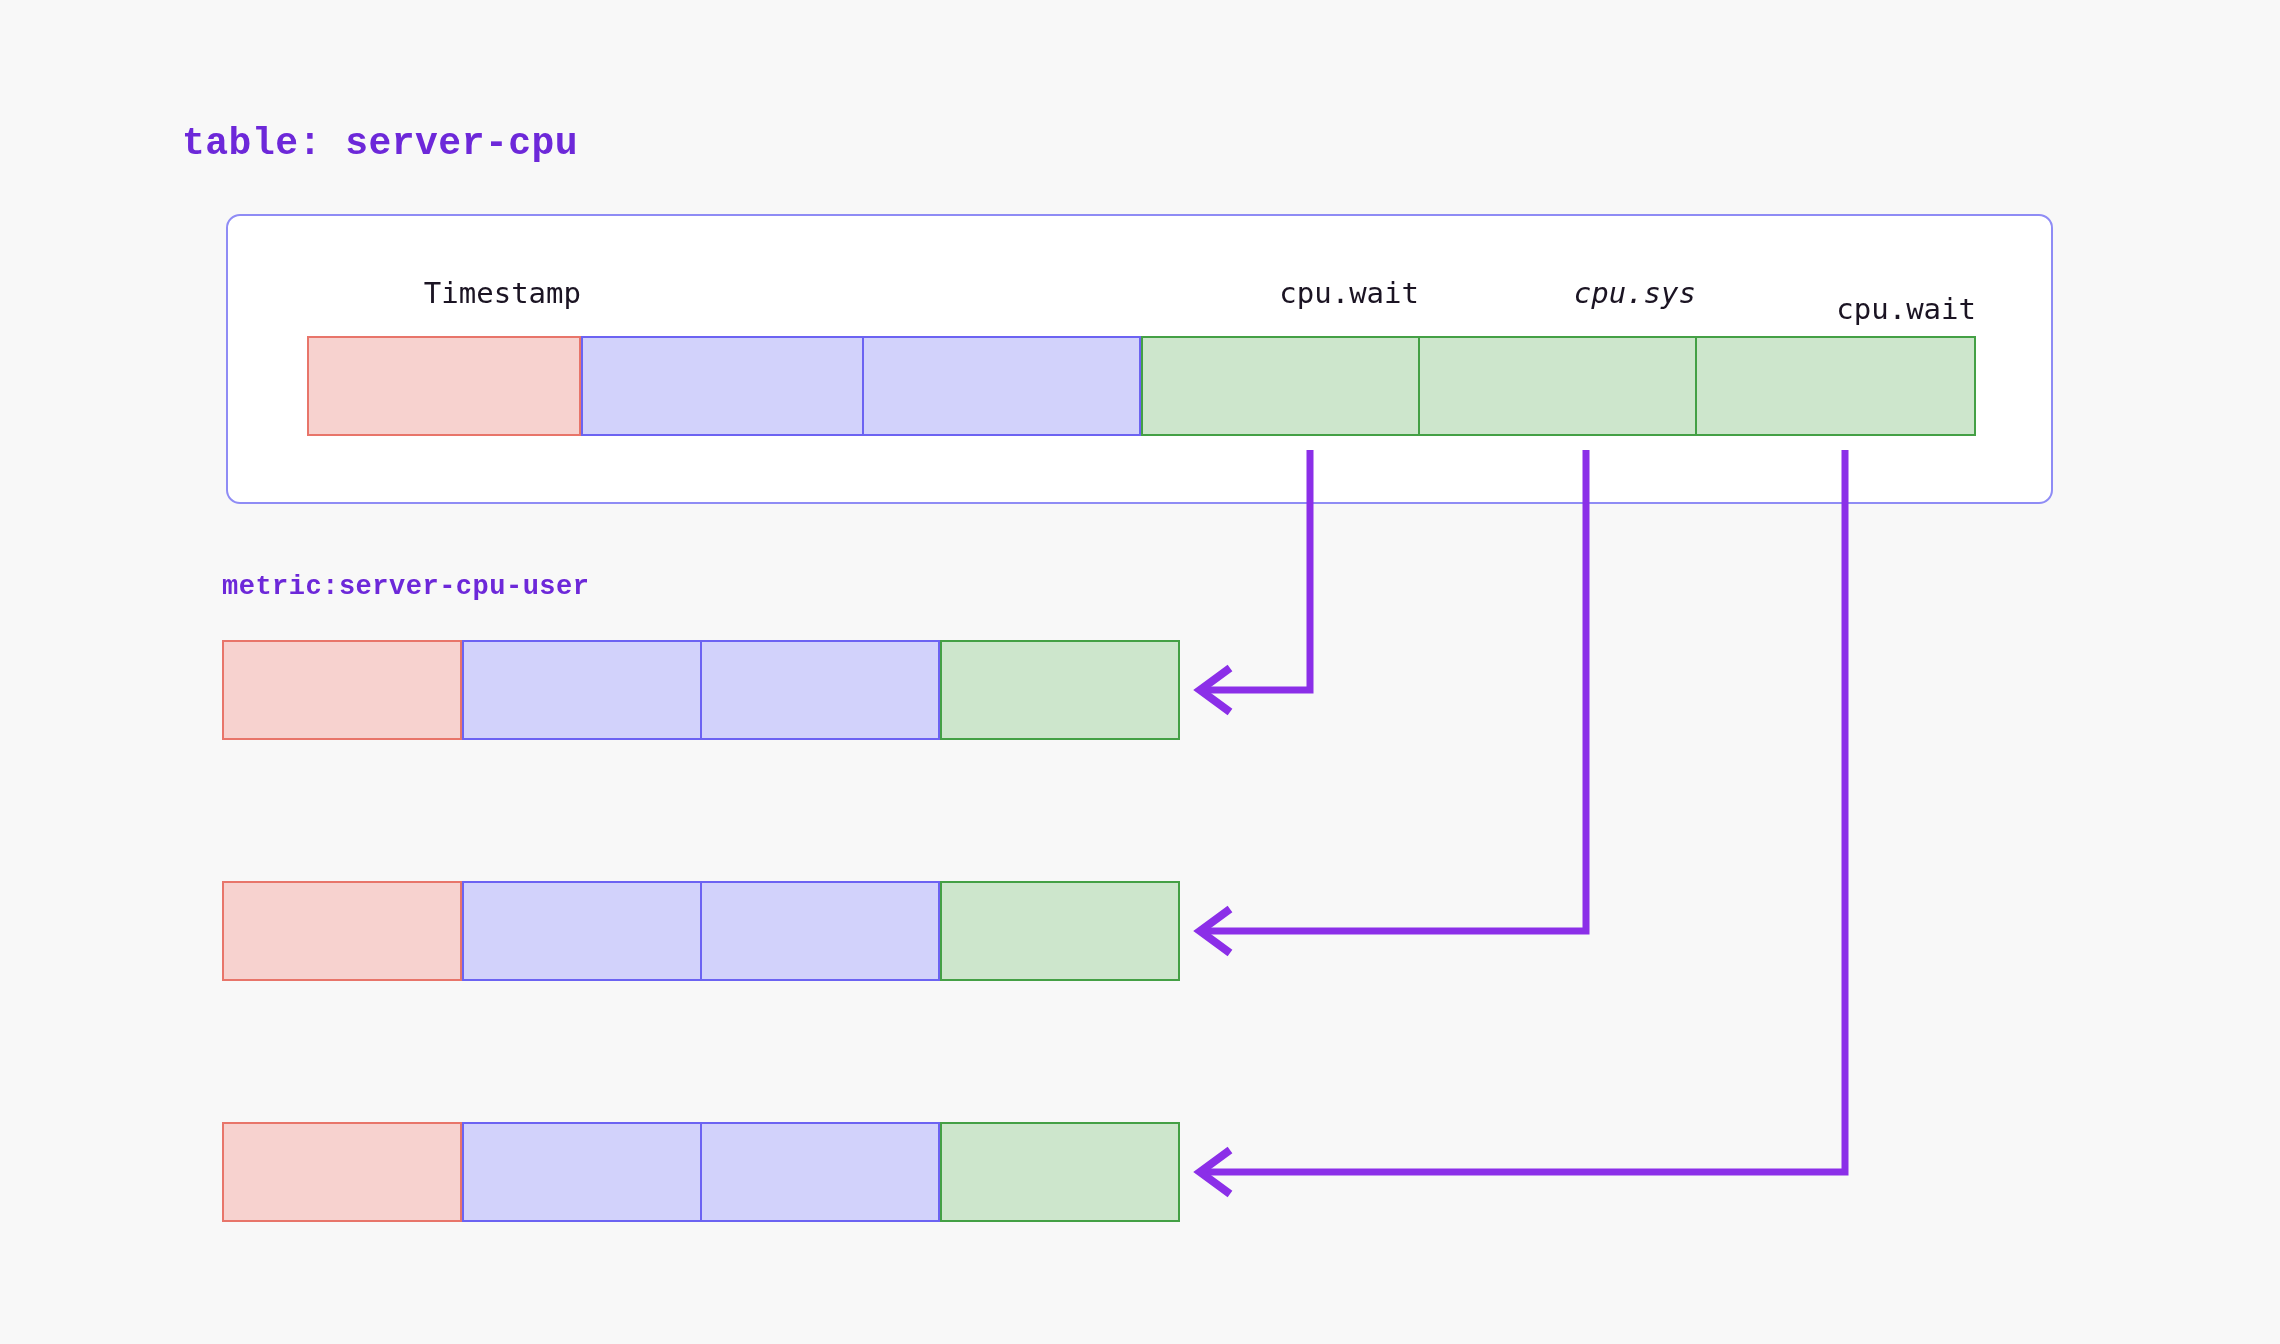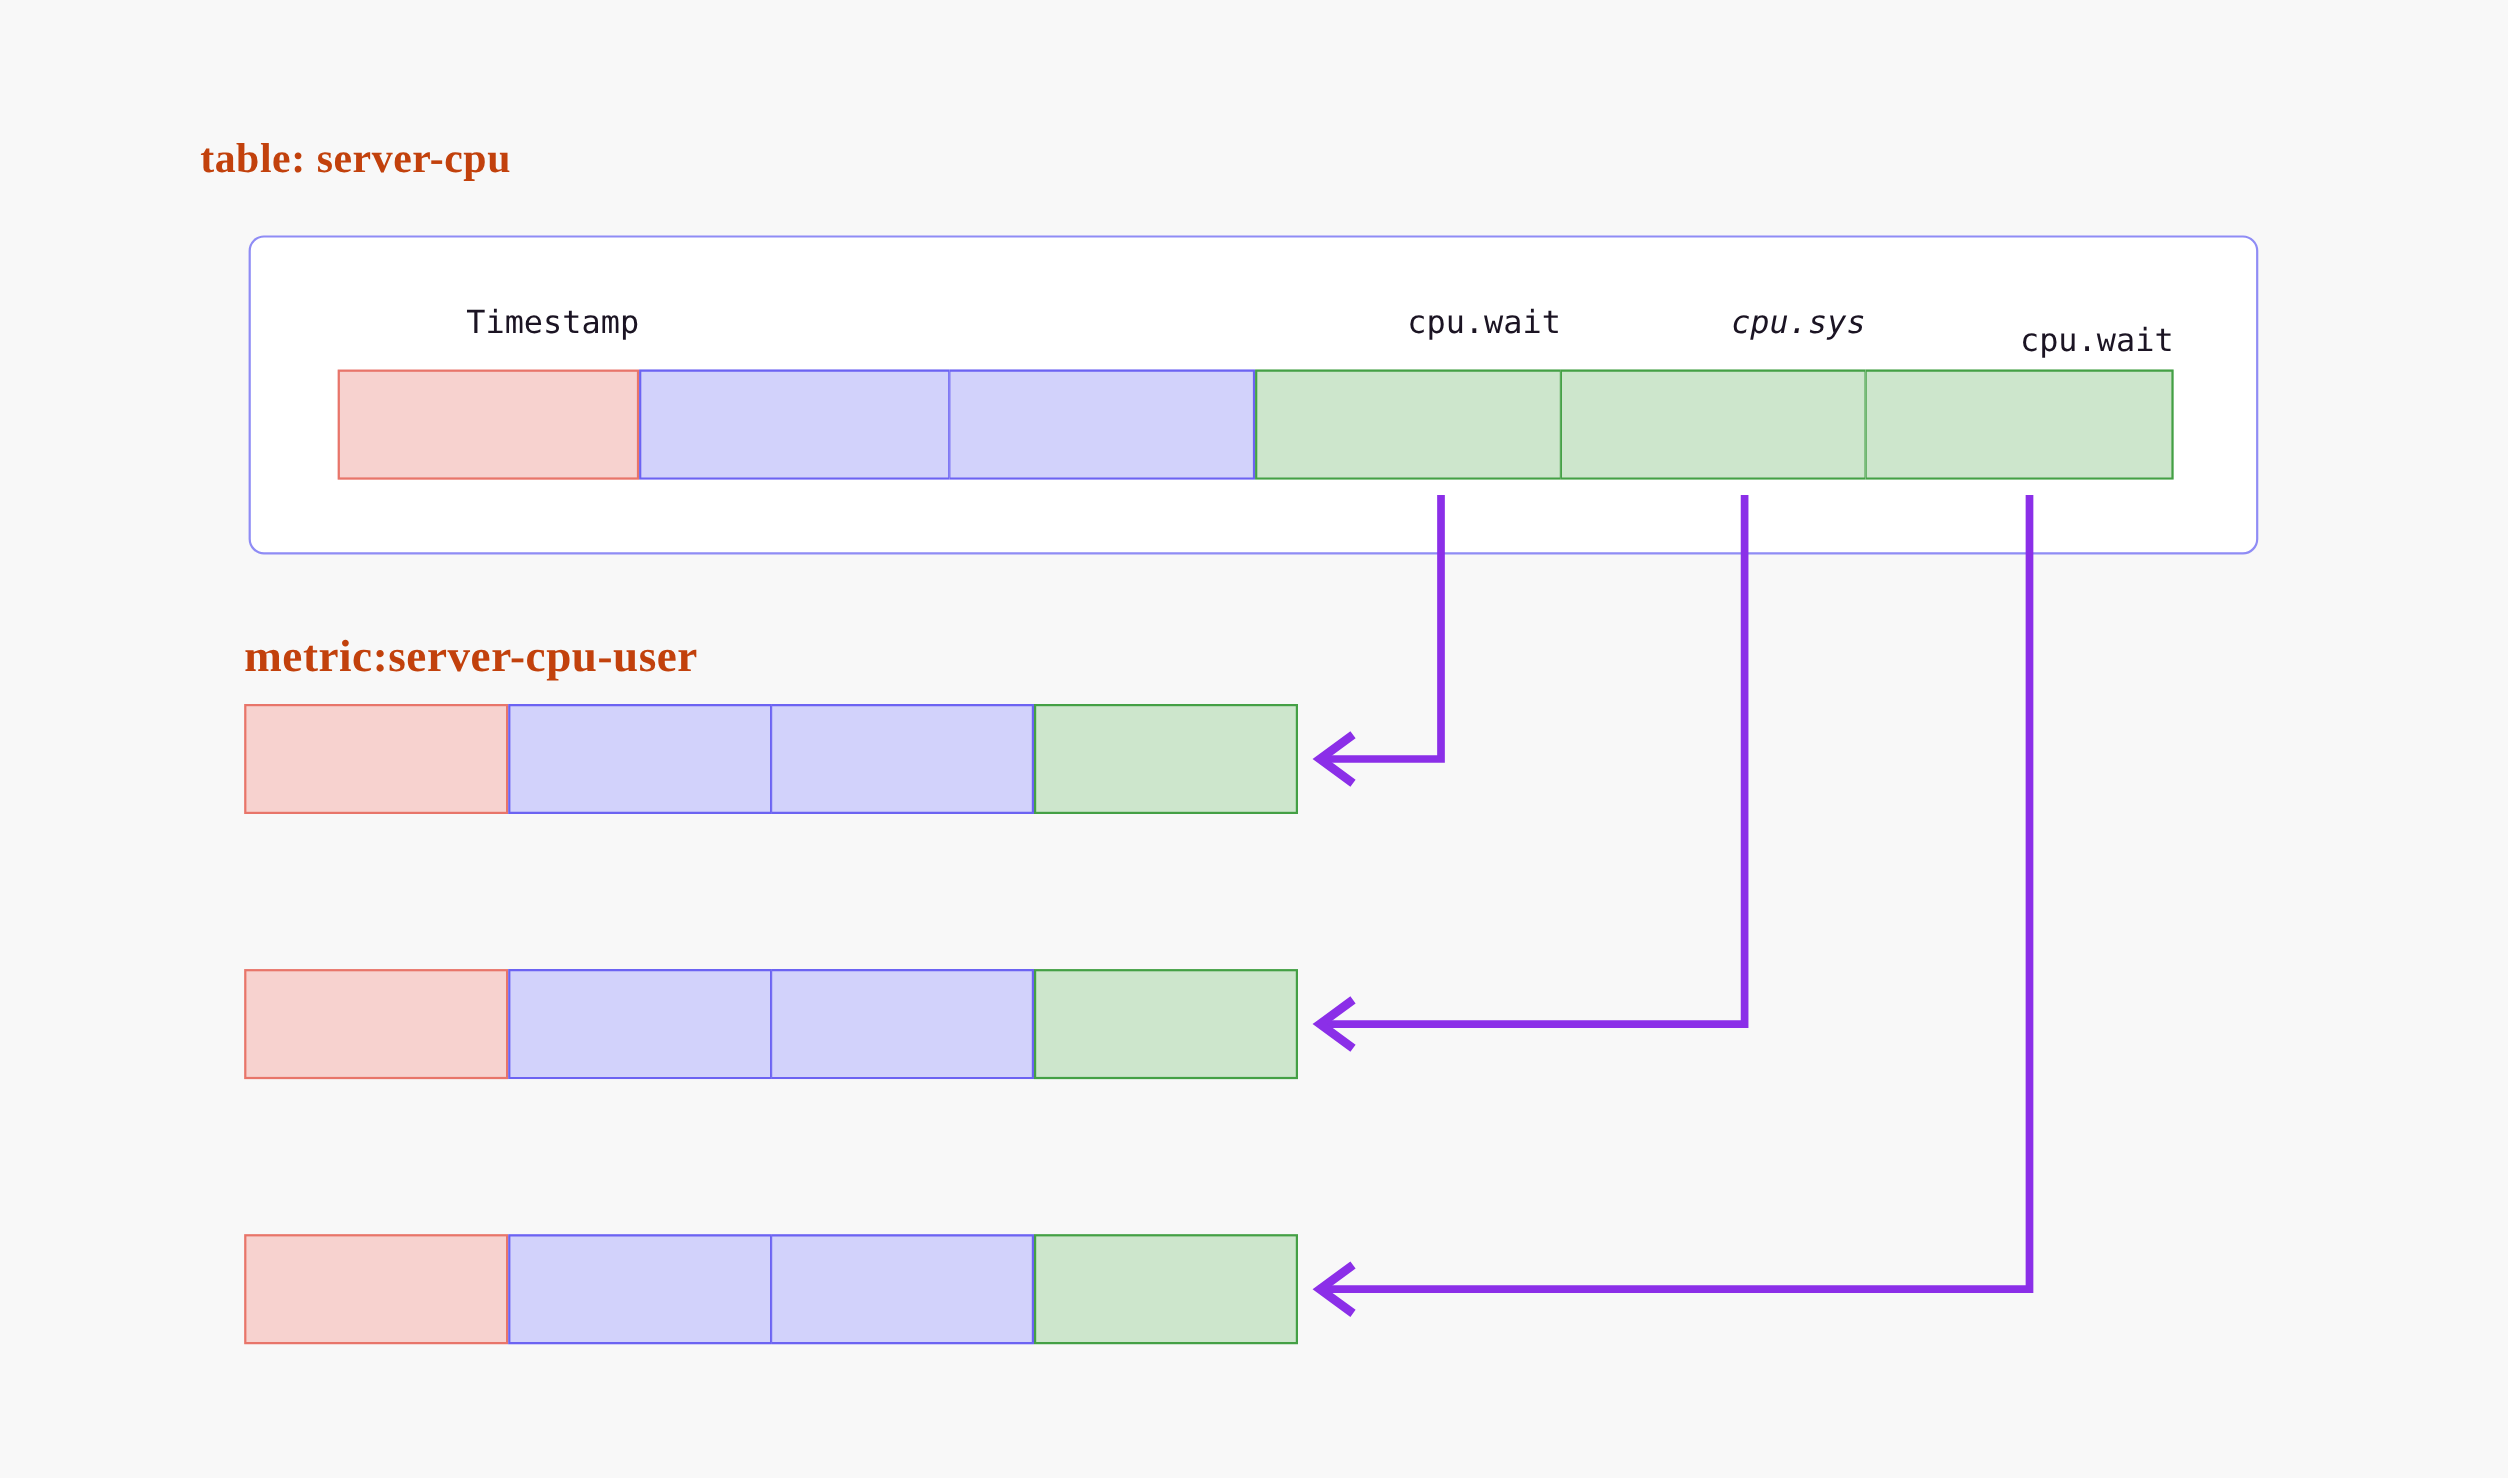--- a/index.html
+++ b/index.html
@@ -18,34 +18,34 @@
   .stage {
     position: absolute;
     left: 0; top: 0;
     width: 2280px;
     height: 1344px;
   }
 
   
   .title {
     position: absolute;
-    font-family: Liberation Serif, serif;
+    font-family: Liberation Mono, monospace;
     font-weight: bold;
-    color: #c2410c;
+    color: #6d28d9;
     white-space: pre;
     letter-spacing: 0.5px;
   }
   .title-table {
     left: 182px;
     top: 122px;
     font-size: 38px;
   }
   .title-metric {
     left: 222px;
-    font-size: 41px;
+    font-size: 27px;
   }
   #metric-title-user  { top: 572px; }
   #metric-title-sys   { top: 813px; }
   #metric-title-wait  { top: 1054px; }
 
   
   .table-card {
     position: absolute;
     left: 226px;
     top: 214px;

